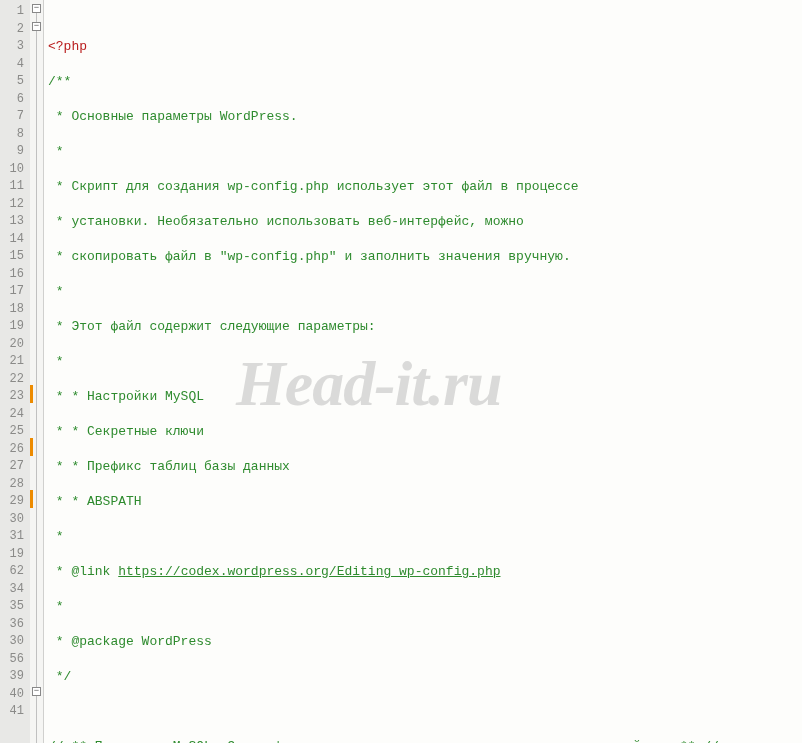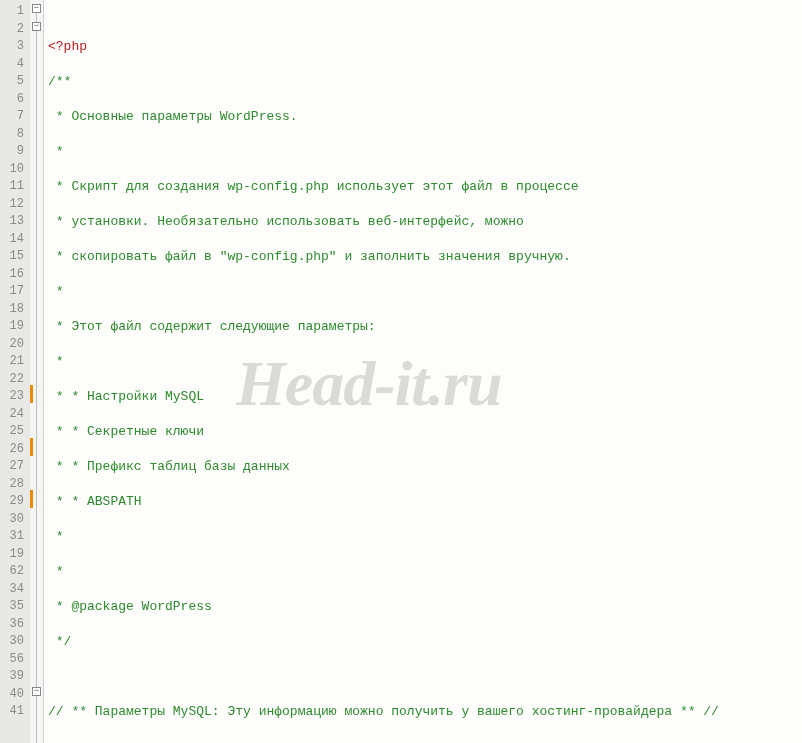--- a/index.html
+++ b/index.html
@@ -150,20 +150,21 @@
 <div class="line"><span class="c-comment"> * установки. Необязательно использовать веб-интерфейс, можно</span></div>
 <div class="line"><span class="c-comment"> * скопировать файл в "wp-config.php" и заполнить значения вручную.</span></div>
 <div class="line"><span class="c-comment"> *</span></div>
 <div class="line"><span class="c-comment"> * Этот файл содержит следующие параметры:</span></div>
 <div class="line"><span class="c-comment"> *</span></div>
 <div class="line"><span class="c-comment"> * * Настройки MySQL</span></div>
 <div class="line"><span class="c-comment"> * * Секретные ключи</span></div>
 <div class="line"><span class="c-comment"> * * Префикс таблиц базы данных</span></div>
 <div class="line"><span class="c-comment"> * * ABSPATH</span></div>
 <div class="line"><span class="c-comment"> *</span></div>
+<div class="line"><span class="c-comment"> * @link </span><span class="c-link">https://codex.wordpress.org/Editing_wp-config.php</span></div>
 <div class="line"><span class="c-comment"> *</span></div>
 <div class="line"><span class="c-comment"> * @package WordPress</span></div>
 <div class="line"><span class="c-comment"> */</span></div>
 <div class="line"></div>
 <div class="line"><span class="c-comment">// ** Параметры MySQL: Эту информацию можно получить у вашего хостинг-провайдера ** //</span></div>
 
 
 
 
 

